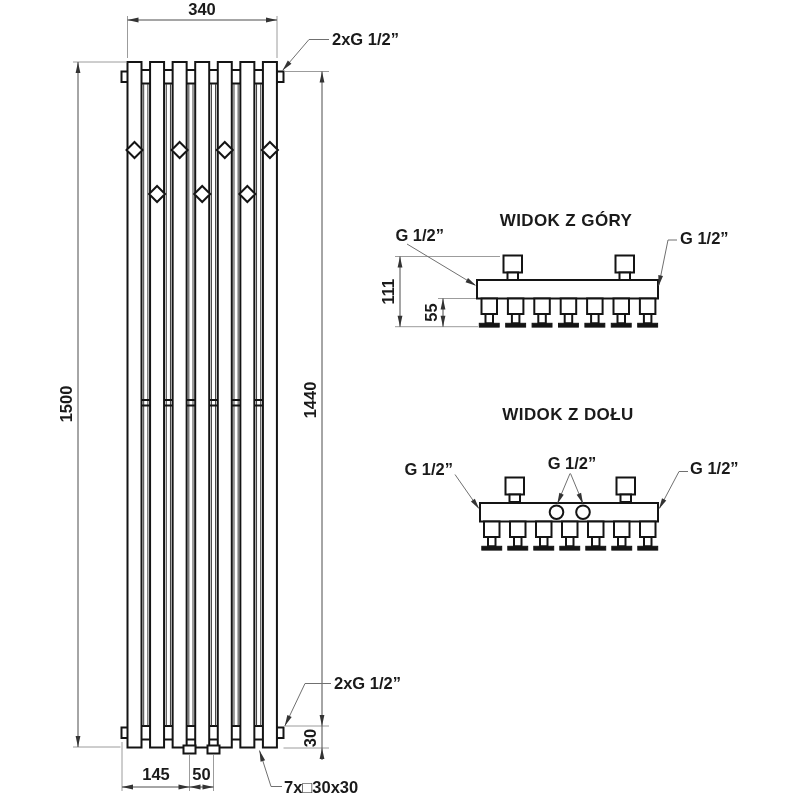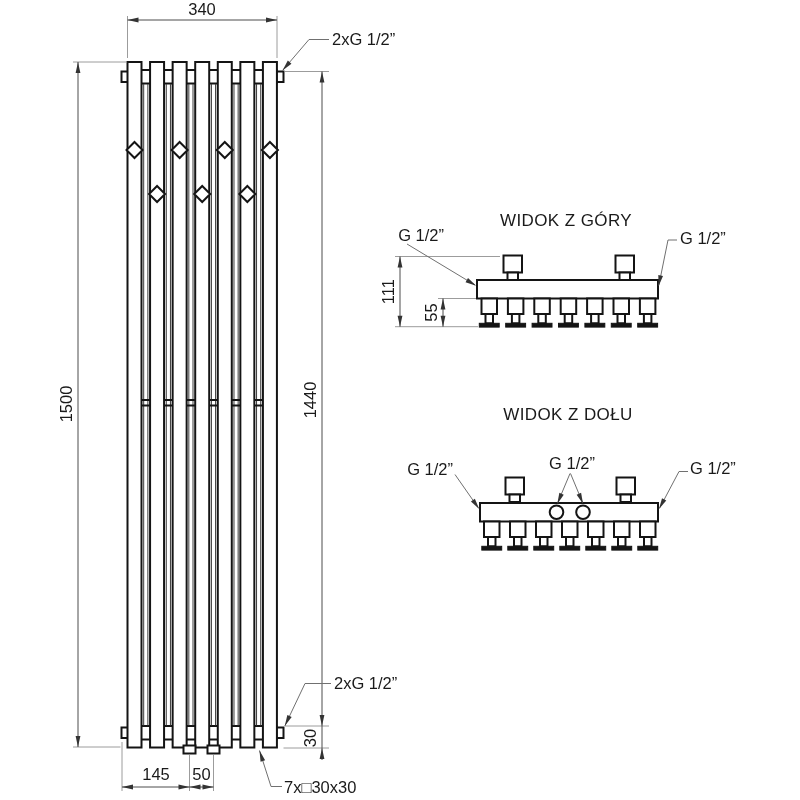--- a/index.html
+++ b/index.html
@@ -1,19 +1,19 @@
 <!DOCTYPE html>
 <html style="--obj: #141414; --dim: #4d4d4d; --ext: #9c9c9c; --ldr: #707070; --txt: #1a1a1a; --bg: #ffffff;"><head>
 <meta charset="utf-8">
 <style>
   :root{
     --obj:#141414; --dim:#4d4d4d; --ext:#9c9c9c; --ldr:#707070; --txt:#1a1a1a; --bg:#ffffff;
   }
   html,body{margin:0;padding:0;background:var(--bg);}
-  .stage{position:relative;width:800px;height:800px;background:var(--bg);overflow:hidden;}
+  .stage{position:relative;width:800px;height:800px;background:var(--bg);overflow:hidden;font-weight:bold;}
   svg{display:block;}
   svg text{
     font-family:"Liberation Sans","DejaVu Sans",sans-serif;
     fill:var(--txt);
     font-size:16.5px;
   }
   .title{font-size:17px;letter-spacing:.4px;}
   .obj{fill:#ffffff;stroke:var(--obj);stroke-width:2;}
   .objline{stroke:var(--obj);stroke-width:2;fill:none;}
   .thin{stroke:#3a3a3a;stroke-width:1;fill:none;}

